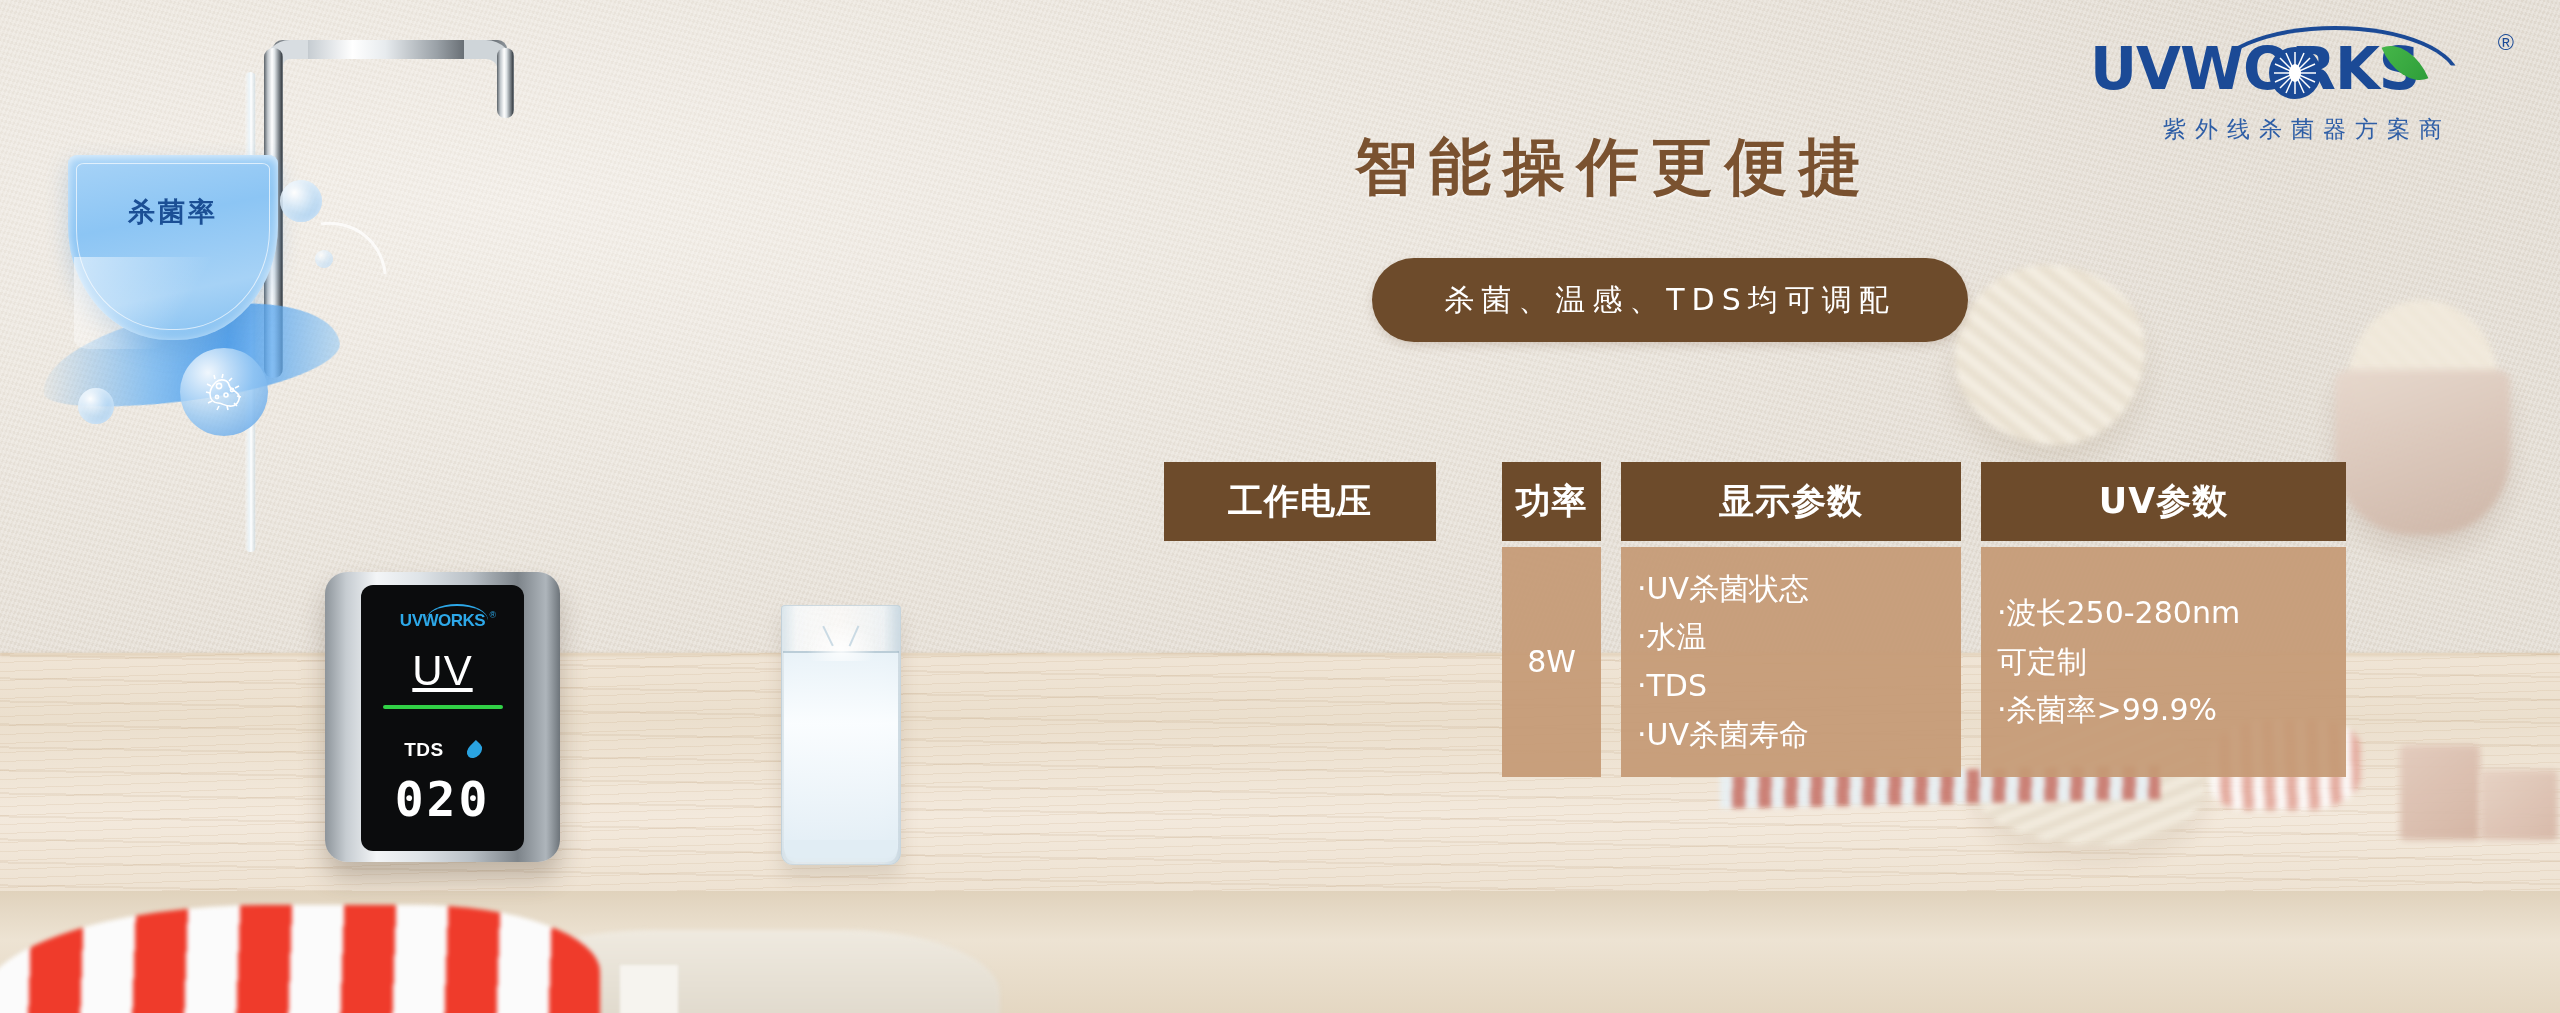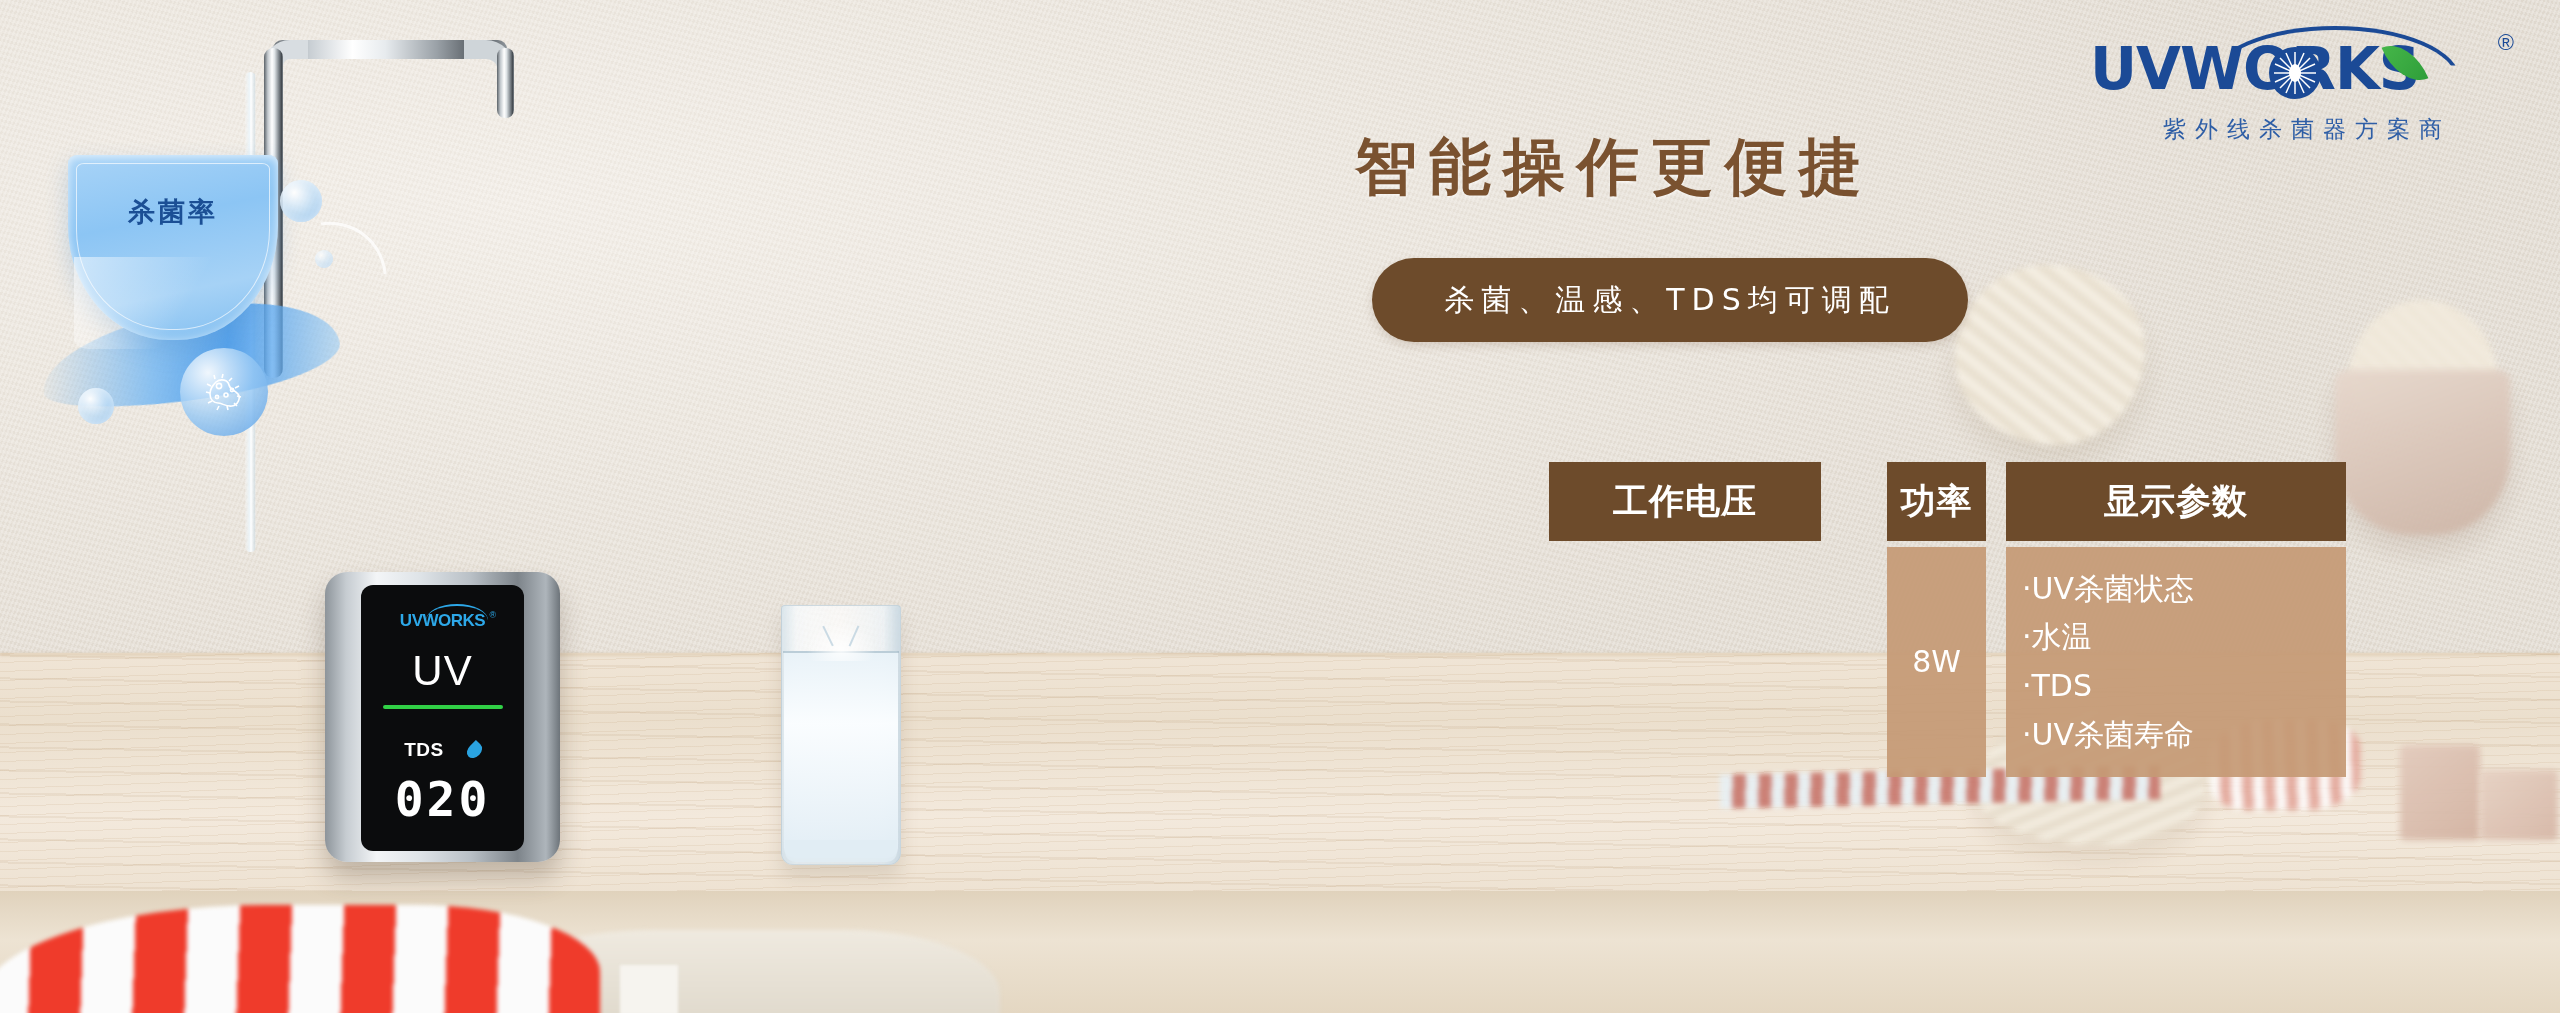--- a/index.html
+++ b/index.html
@@ -138,21 +138,21 @@
     background:#0b0c0d; border-radius:12px;
     display:flex; flex-direction:column; align-items:center;
   }
   .scr-logo { margin-top:26px; position:relative; height:22px; }
   .scr-logo-text { color:#2da8e8; font-size:17px; font-weight:bold; letter-spacing:-.5px; font-family:"Liberation Sans", sans-serif; }
   .scr-logo-arc {
     position:absolute; left:26px; top:-7px; width:62px; height:16px;
     border-top:2px solid #2da8e8; border-radius:50%/100% 100% 0 0;
   }
   .scr-logo-r { position:absolute; right:-11px; top:-1px; font-size:9px; color:#2da8e8; }
-  .scr-uv { color:#fff; font-size:42px; font-weight:500; margin-top:14px; letter-spacing:1px; }
+  .scr-uv { color:#fff; font-size:42px; font-weight:500; margin-top:14px; letter-spacing:1px;text-decoration:underline; }
   .scr-bar { width:120px; height:4px; background:#31d146; margin-top:10px; border-radius:2px; }
   .scr-tds-row { display:flex; align-items:center; gap:24px; margin-top:30px; }
   .scr-tds { color:#fff; font-size:19px; font-weight:600; letter-spacing:.5px; }
   .drop-icon { width:13px; height:17px; background:#2aa3e0; border-radius:0 60% 55% 55%/0 55% 60% 60%; transform:rotate(45deg); }
   .scr-digits { color:#fff; font-size:48px; margin-top:10px; letter-spacing:3px; font-family:"DejaVu Sans Mono", monospace; font-weight:bold; }
 
   
   .glass { position:absolute; left:781px; top:605px; width:120px; height:260px; }
   .glass-body {
     position:absolute; inset:0;
@@ -413,13 +413,21 @@
   </div>
   <div class="spec-col c3">
     <div class="spec-head">显示参数</div>
     <div class="spec-body">
       <div class="spec-line">·UV杀菌状态</div>
       <div class="spec-line">·水温</div>
       <div class="spec-line">·TDS</div>
       <div class="spec-line">·UV杀菌寿命</div>
     </div>
   </div>
+  <div class="spec-col c4">
+    <div class="spec-head">UV参数</div>
+    <div class="spec-body">
+      <div class="spec-line">·波长250-280nm</div>
+      <div class="spec-line">可定制</div>
+      <div class="spec-line">·杀菌率&gt;99.9%</div>
+    </div>
+  </div>
 </div>
 
 </body></html>

